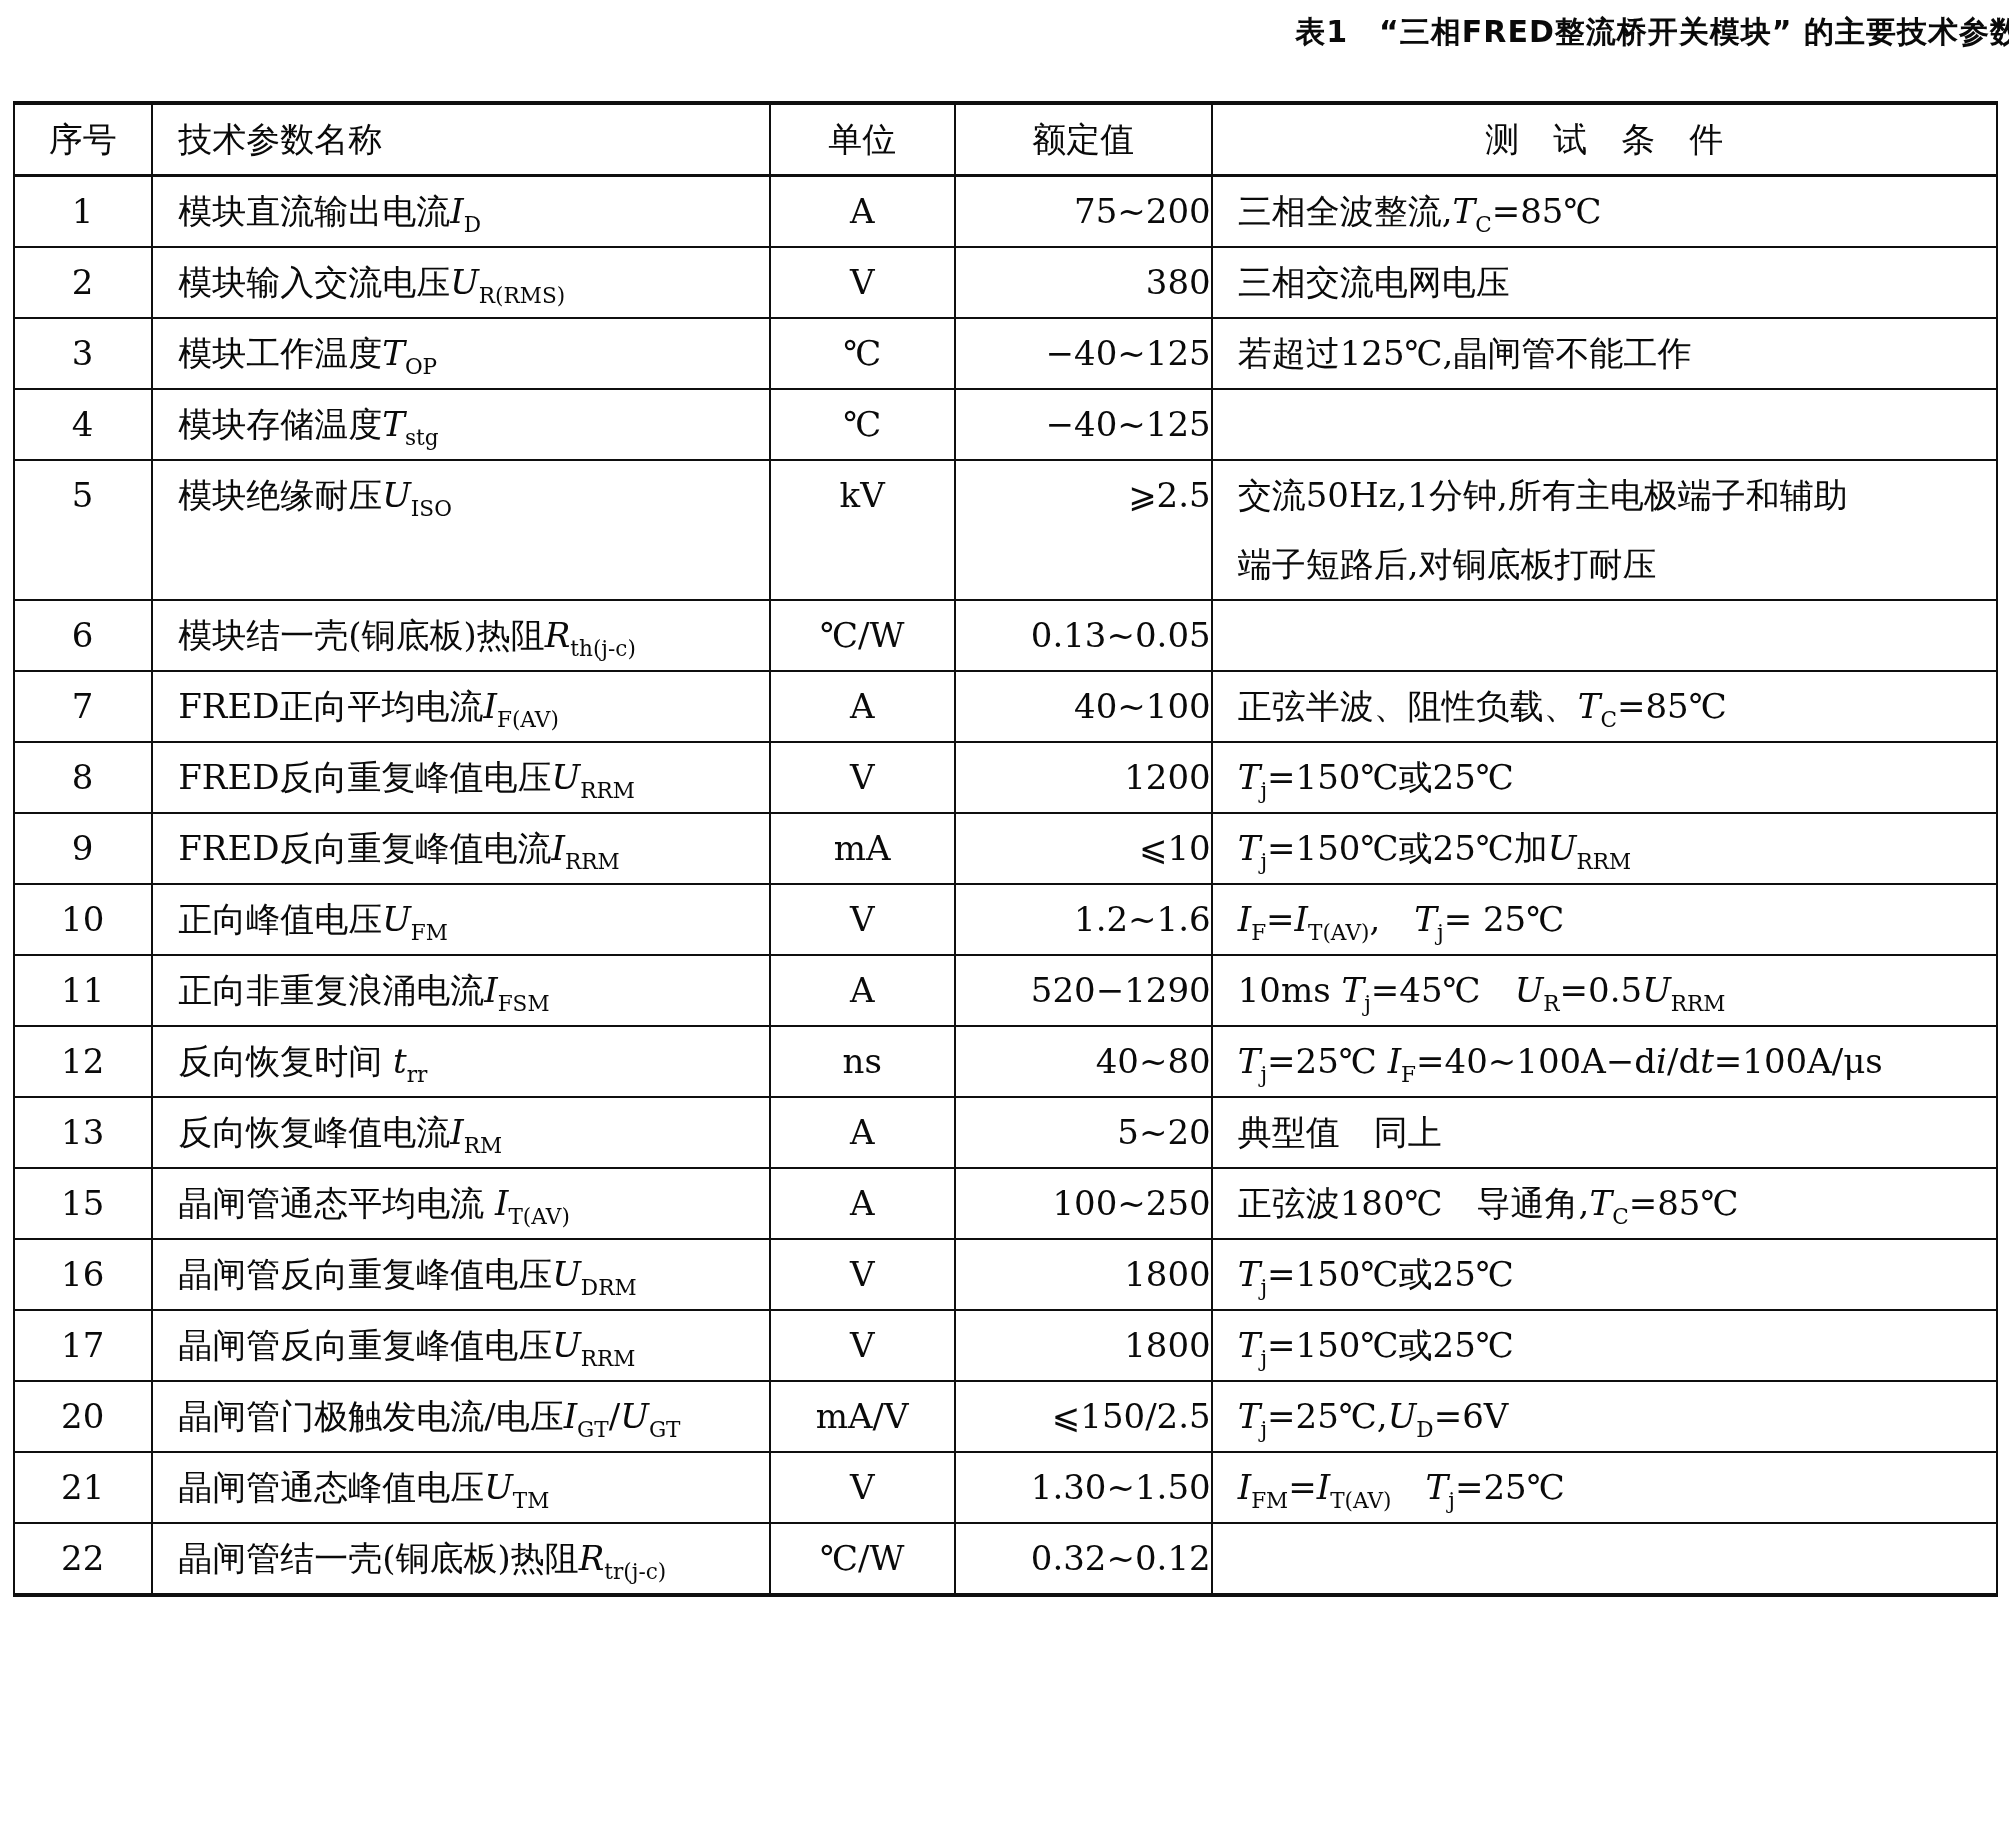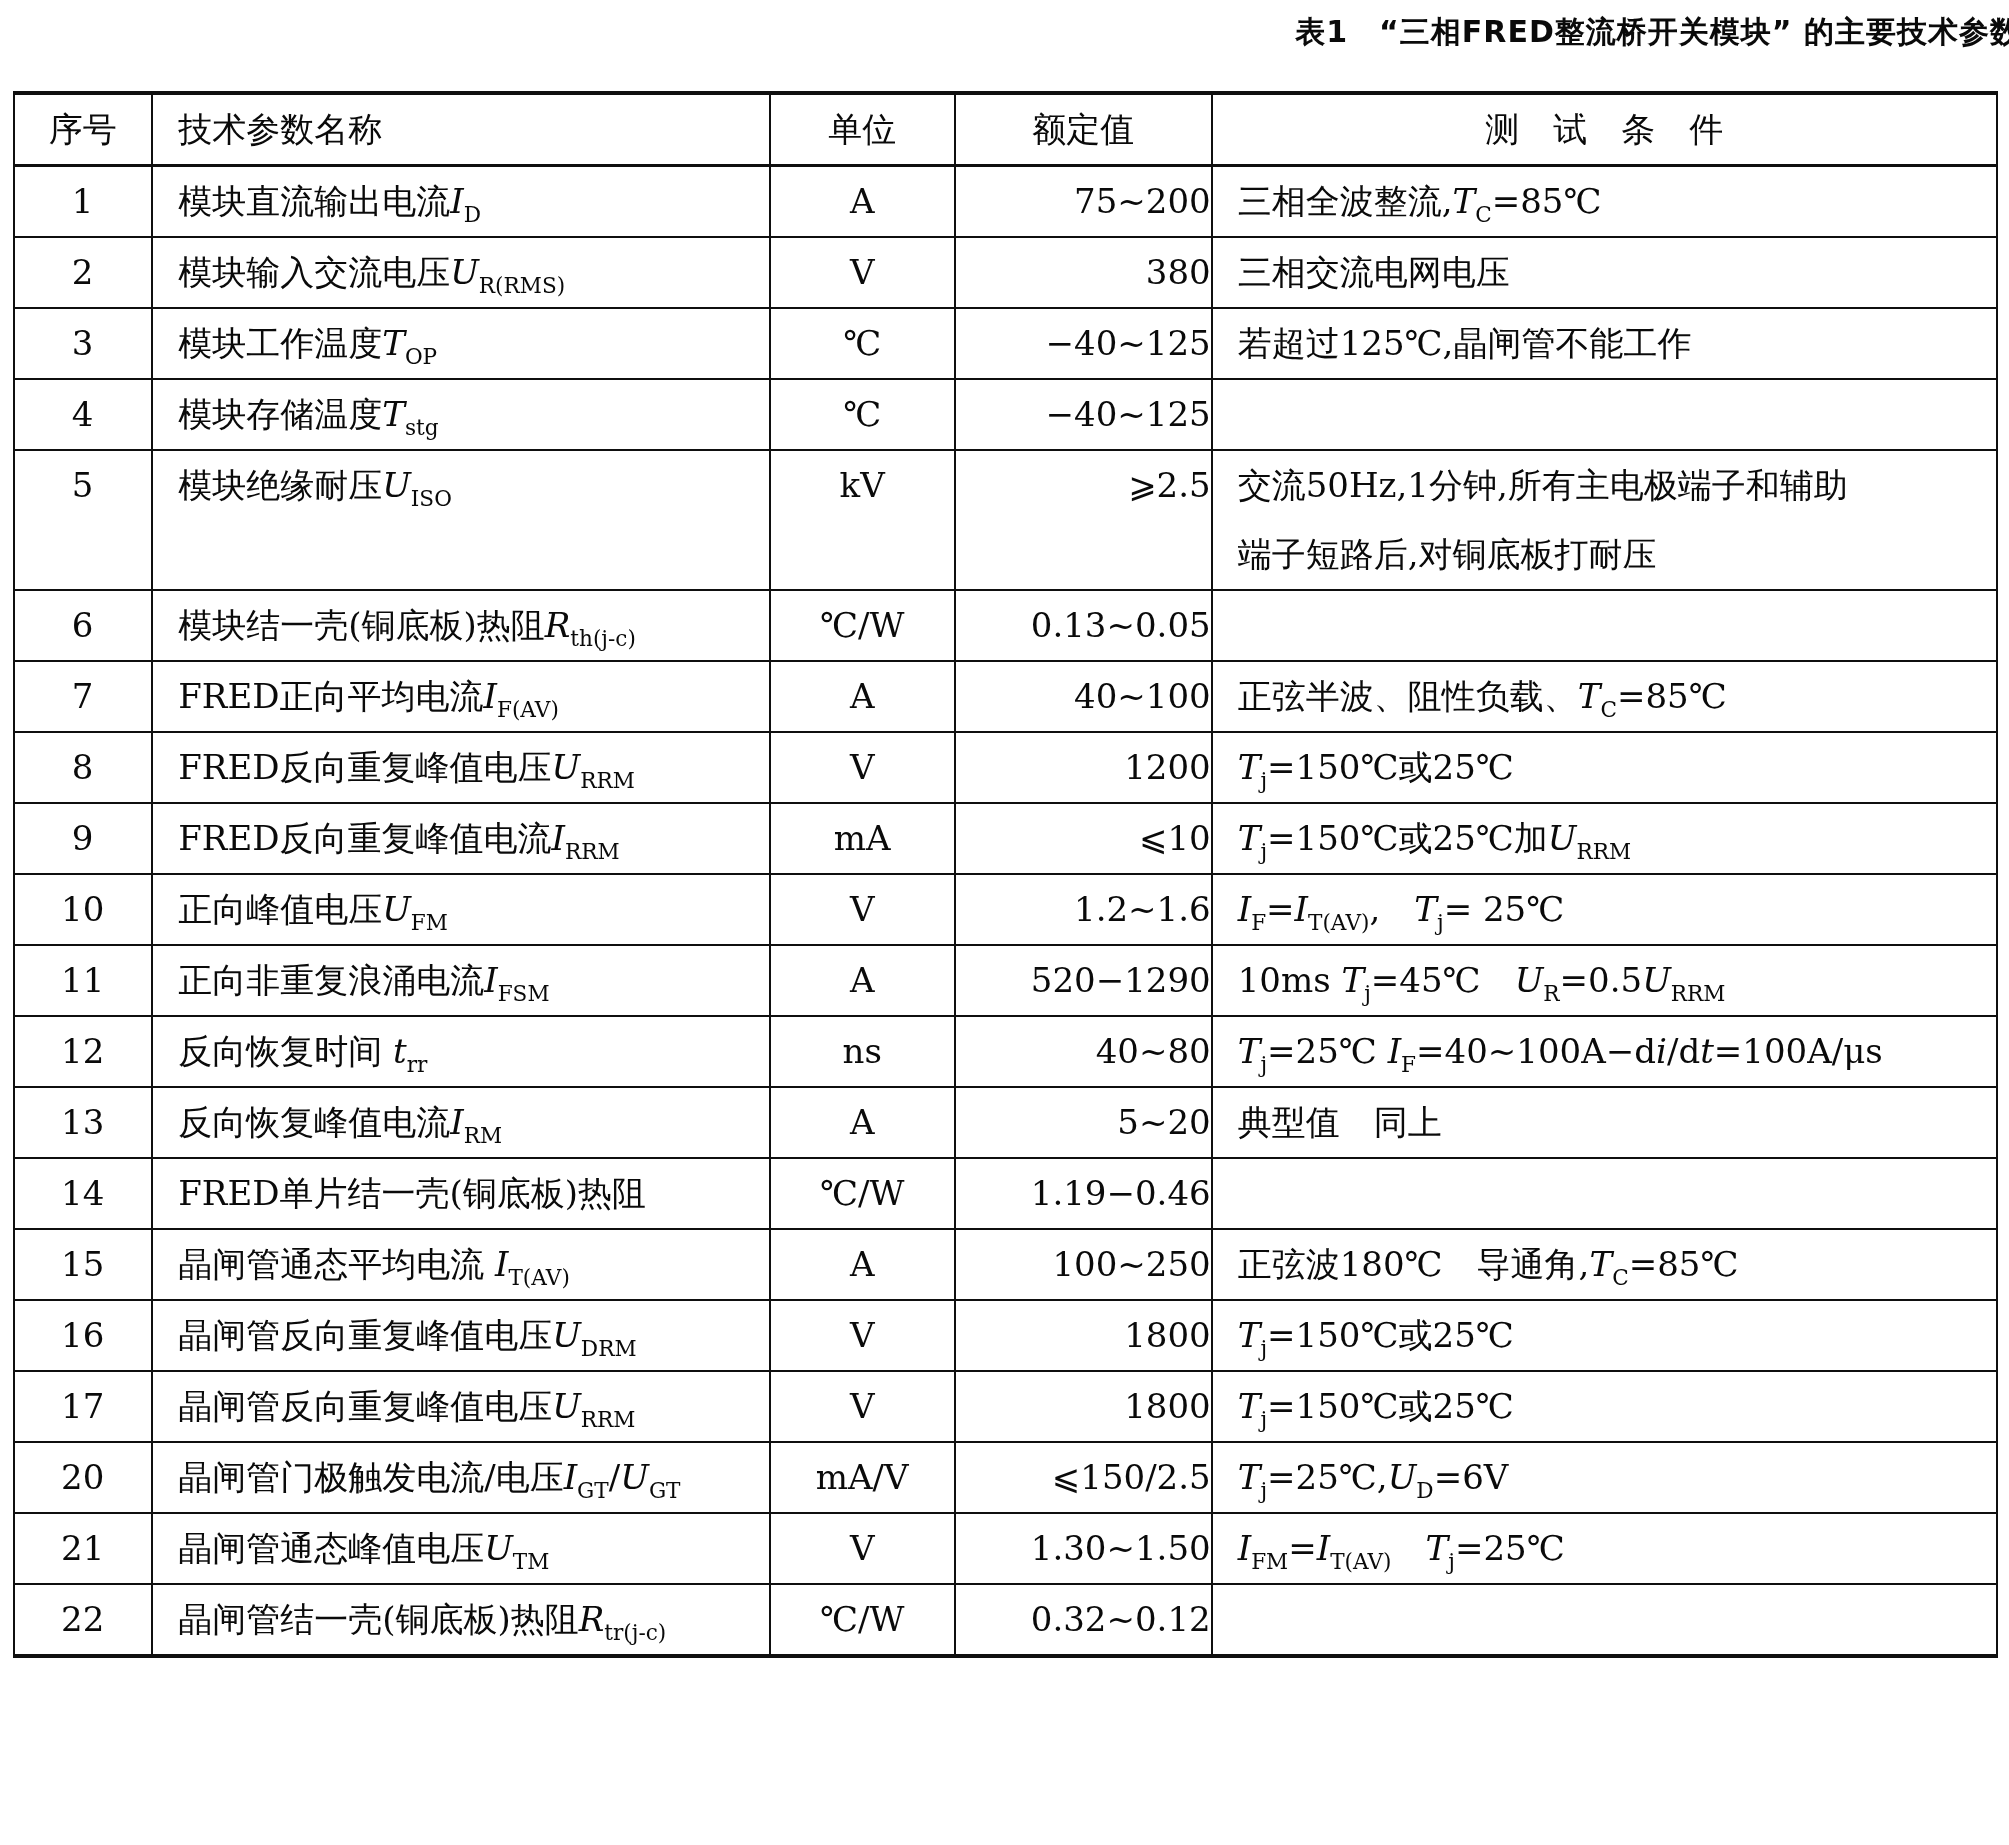--- a/index.html
+++ b/index.html
@@ -14,21 +14,21 @@
   .title{
     position:absolute;top:11.8px;left:12px;width:100%;
     text-align:right;
     font-family:"DejaVu Sans","Liberation Sans",sans-serif;
     font-weight:bold;
     font-size:30px;
     letter-spacing:1px;
     white-space:nowrap;
   }
   .tbl-wrap{
-    position:absolute;top:91px;left:12.7px;width:1984px;
+    position:absolute;top:101px;left:12.7px;width:1984px;
   }
   table{
     width:100%;
     table-layout:fixed;
     border-collapse:collapse;
   }
   th,td{
     border:2px solid #0f0f0f;
     border-top-width:2.9px;
     border-bottom-width:2.9px;
@@ -171,27 +171,20 @@
     <td class="c-cond"><i>T</i><sub>j</sub>=25℃ <i>I</i><sub>F</sub>=40~100A−d<i>i</i>/d<i>t</i>=100A/μs</td>
   </tr>
         <tr>
     <td class="c-no">13</td>
     <td class="c-name">反向恢复峰值电流<i>I</i><sub>RM</sub></td>
     <td class="c-unit">A</td>
     <td class="c-value">5~20</td>
     <td class="c-cond">典型值　同上</td>
   </tr>
         <tr>
-    <td class="c-no">14</td>
-    <td class="c-name">FRED单片结一壳(铜底板)热阻</td>
-    <td class="c-unit">℃/W</td>
-    <td class="c-value">1.19−0.46</td>
-    <td class="c-cond"></td>
-  </tr>
-        <tr>
     <td class="c-no">15</td>
     <td class="c-name">晶闸管通态平均电流 <i>I</i><sub>T(AV)</sub></td>
     <td class="c-unit">A</td>
     <td class="c-value">100~250</td>
     <td class="c-cond">正弦波180℃　导通角,<i>T</i><sub>C</sub>=85℃</td>
   </tr>
         <tr>
     <td class="c-no">16</td>
     <td class="c-name">晶闸管反向重复峰值电压<i>U</i><sub>DRM</sub></td>
     <td class="c-unit">V</td>

